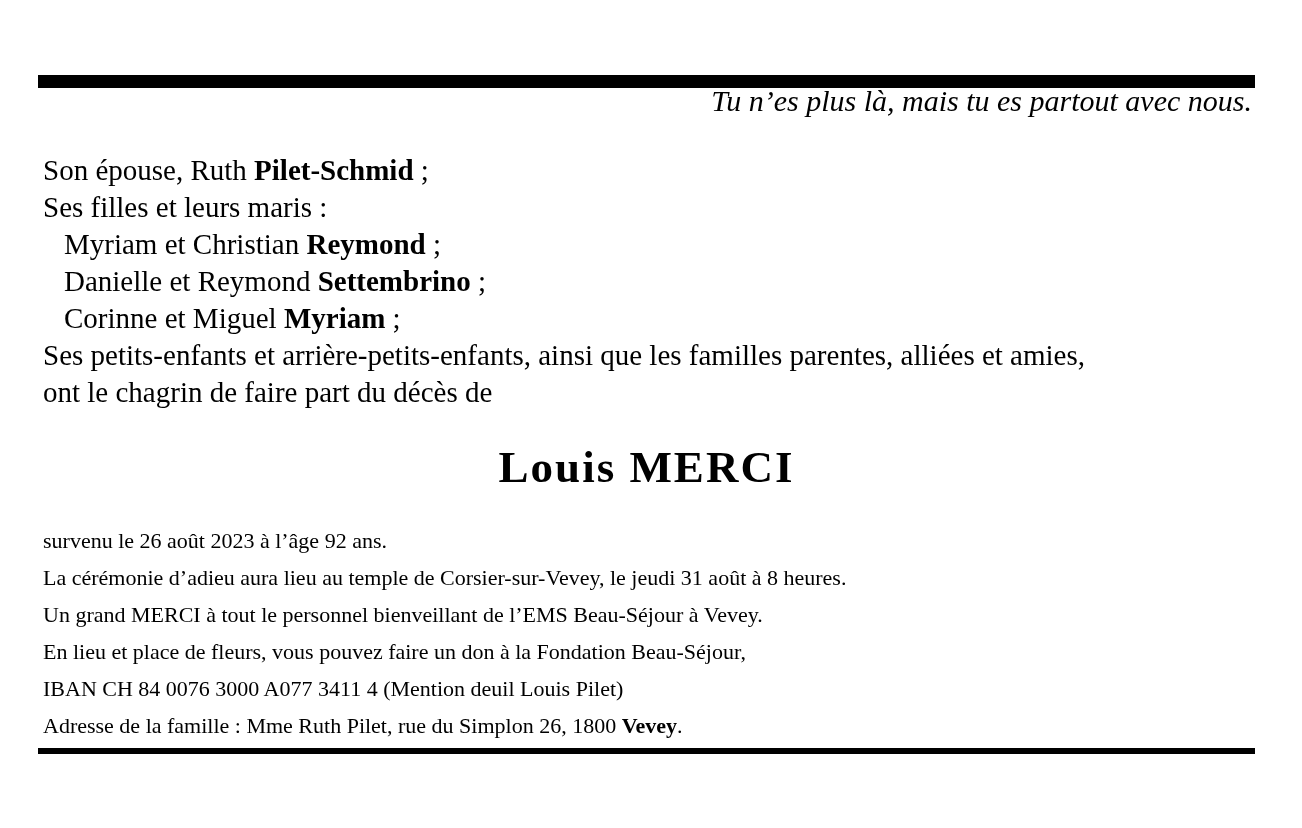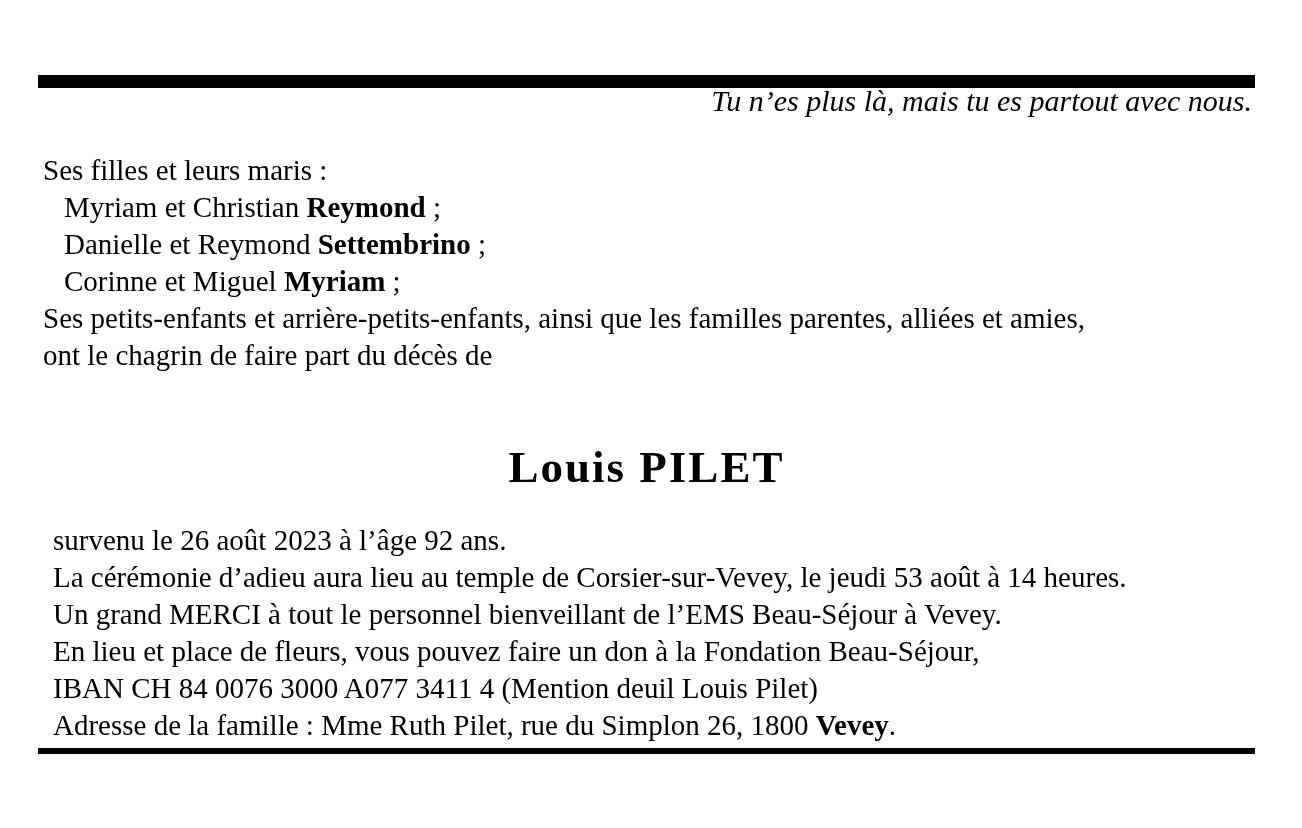--- a/index.html
+++ b/index.html
@@ -21,22 +21,22 @@
     position: absolute; top: 84px; right: 50px;
     font-style: italic; font-size: 30px; line-height: 34px;
     white-space: nowrap;
   }
 
   .family {
     position: absolute; left: 43px; top: 152px;
     font-size: 29px; line-height: 37px;
   }
   .details {
-    position: absolute; left: 53px; top: 522px;
-    font-size: 29px; line-height: 37px;
+    position: absolute; left: 43px; top: 522px;
+    font-size: 22px; line-height: 37px;
   }
   .line { white-space: nowrap; }
   .line.indent { padding-left: 21px; }
   .line strong { font-weight: bold; }
 
   .deceased-name {
     position: absolute; left: 38px; top: 443px; width: 1217px;
     text-align: center;
     font-size: 45px; font-weight: bold; letter-spacing: 2px;
     line-height: 48px;
@@ -45,33 +45,34 @@
 </head>
 <body>
 
 <div class="page">
 
   <div class="rule rule-top"></div>
 
   <p class="quote">Tu n’es plus là, mais tu es partout avec nous.</p>
 
   <div class="family">
+    <p class="line"><span>Son épouse, Ruth </span><strong>Pilet-Schmid</strong><span> ;</span></p>
     <p class="line"><span>Ses filles et leurs maris :</span><strong></strong><span></span></p>
     <p class="line indent"><span>Myriam et Christian </span><strong>Reymond</strong><span> ;</span></p>
     <p class="line indent"><span>Danielle et Reymond </span><strong>Settembrino</strong><span> ;</span></p>
     <p class="line indent"><span>Corinne et Miguel </span><strong>Myriam</strong><span> ;</span></p>
     <p class="line"><span>Ses petits-enfants et arrière-petits-enfants, ainsi que les familles parentes, alliées et amies,</span><strong></strong><span></span></p>
     <p class="line"><span>ont le chagrin de faire part du décès de</span><strong></strong><span></span></p>
   </div>
 
-  <h1 class="deceased-name">Louis PILET</h1>
+  <h1 class="deceased-name">Louis MERCI</h1>
 
   <div class="details">
     <p class="line"><span>survenu le 26 août 2023 à l’âge 92 ans.</span><strong></strong><span></span></p>
-    <p class="line"><span>La cérémonie d’adieu aura lieu au temple de Corsier-sur-Vevey, le jeudi 53 août à 14 heures.</span><strong></strong><span></span></p>
+    <p class="line"><span>La cérémonie d’adieu aura lieu au temple de Corsier-sur-Vevey, le jeudi 31 août à 8 heures.</span><strong></strong><span></span></p>
     <p class="line"><span>Un grand MERCI à tout le personnel bienveillant de l’EMS Beau-Séjour à Vevey.</span><strong></strong><span></span></p>
     <p class="line"><span>En lieu et place de fleurs, vous pouvez faire un don à la Fondation Beau-Séjour,</span><strong></strong><span></span></p>
     <p class="line"><span>IBAN CH 84 0076 3000 A077 3411 4 (Mention deuil Louis Pilet)</span><strong></strong><span></span></p>
     <p class="line"><span>Adresse de la famille : Mme Ruth Pilet, rue du Simplon 26, 1800 </span><strong>Vevey</strong><span>.</span></p>
   </div>
 
   <div class="rule rule-bottom"></div>
 
 </div>
 

